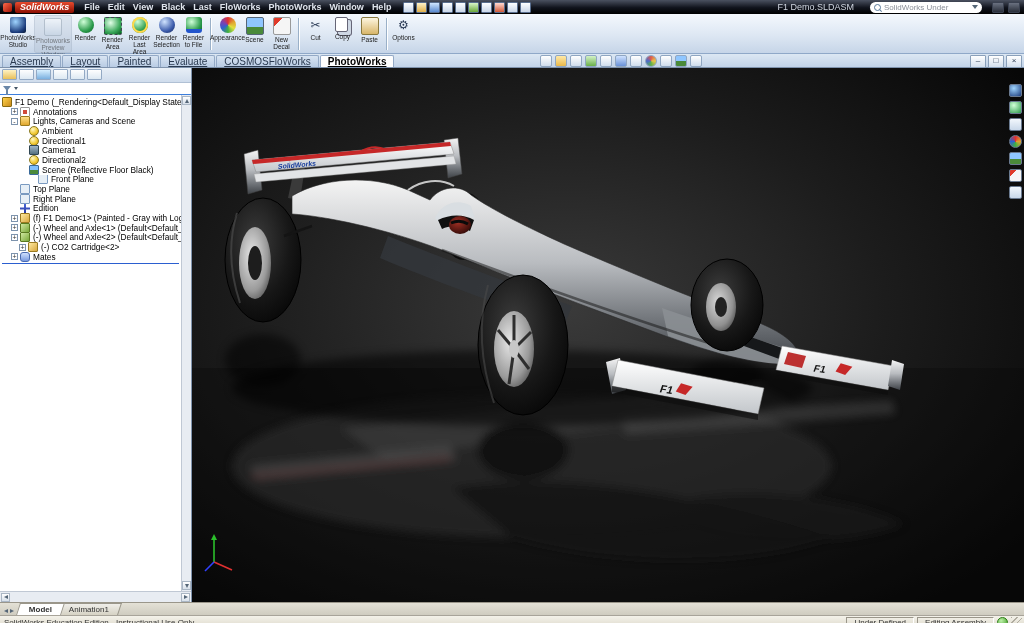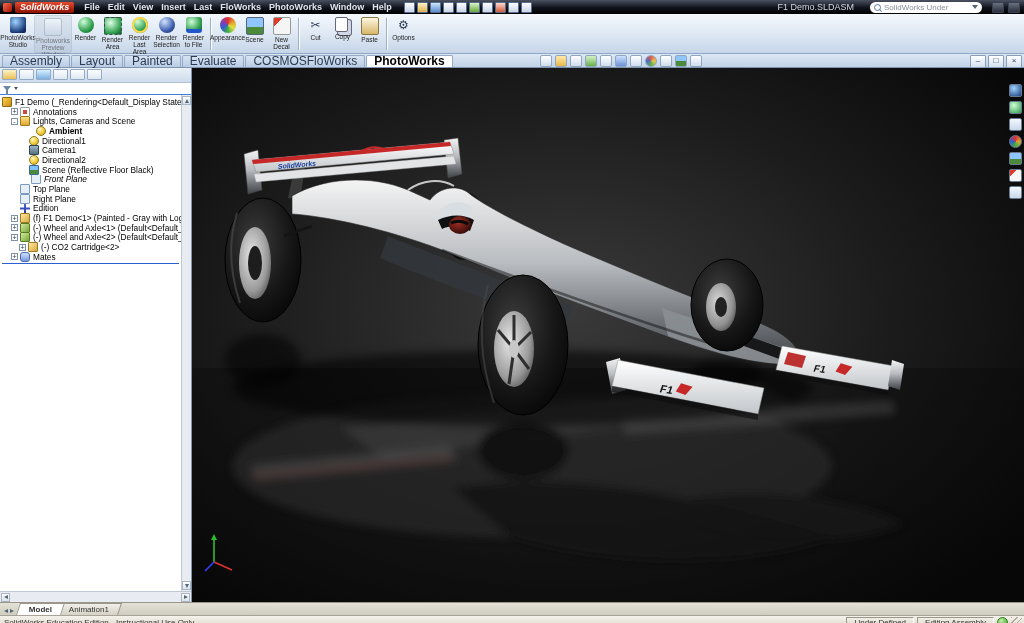--- a/index.html
+++ b/index.html
@@ -46,21 +46,21 @@
   .bic-appearance{background:conic-gradient(#e03030,#e0a030,#e0e040,#40b040,#3060d0,#8040b0,#e03030);border-radius:50%;}
   .bic-scene{background:linear-gradient(#8fc6ff 55%,#4a8a3a 55%);border:1px solid #567;}
   .bic-decal{background:linear-gradient(135deg,#e03a2a 28%,#f5f5f5 28%);border:1px solid #999;}
   .bic-copy{background:#fff;border:1px solid #667;width:11px;height:13px;box-shadow:3px 3px 0 #cfd8e4,3px 3px 0 1px #667;margin-right:3px;}
   .bic-paste{background:linear-gradient(#fdf6e0,#d8b66a);border:1px solid #8a7a40;}
   .bic-glyph{display:flex;align-items:center;justify-content:center;font-size:12px;color:#2a3a55;background:none;border:none;}
 
   
   .tabband{height:13px;background:linear-gradient(#dce7f3,#c2d3e8);border-bottom:1px solid #7f93ad;display:flex;align-items:flex-end;position:relative;}
   .ctabs{display:flex;margin-left:2px;}
-  .ctab{height:11px;line-height:11px;padding:0 7px;font-size:12px;color:#2a3a50;background:linear-gradient(#d8e4f2,#b9cce4);border:1px solid #93a9c6;border-bottom:none;border-radius:2px 2px 0 0;margin-right:1px;}
+  .ctab{height:11px;line-height:11px;padding:0 7px;font-size:10px;color:#2a3a50;background:linear-gradient(#d8e4f2,#b9cce4);border:1px solid #93a9c6;border-bottom:none;border-radius:2px 2px 0 0;margin-right:1px;text-decoration:underline;}
   .ctab.active{background:#fff;font-weight:bold;color:#000;}
   .headsup{position:absolute;left:540px;top:1px;display:flex;gap:3px;align-items:center;}
   .hic{width:10px;height:10px;border-radius:2px;border:1px solid #8fa6c2;background:linear-gradient(#fff,#cfdcec);}
   .hic:nth-child(2){background:linear-gradient(#ffe9a8,#e8b84a);}
   .hic:nth-child(4){background:linear-gradient(#d4f2c8,#6ab04a);}
   .hic:nth-child(6){background:linear-gradient(#cfe2ff,#6a92d8);}
   .hic:nth-child(8){background:conic-gradient(#e05a4a,#e8c84a,#5ab04a,#4a6ad0,#e05a4a);border-radius:50%;}
   .hic:nth-child(10){background:linear-gradient(#8fc6ff 55%,#4a8a3a 55%);}
   .docctl{position:absolute;right:2px;top:1px;display:flex;gap:2px;}
   .dc{width:14px;height:11px;border:1px solid #8aa0ba;background:linear-gradient(#ffffff,#d4e0ee);font-size:8px;line-height:9px;text-align:center;color:#2a3a50;border-radius:1px;}
@@ -134,21 +134,21 @@
 
 <div class="window" data-name="solidworks-window">
 
   <div class="titlebar" data-name="title-bar">
     <span class="app-icon" data-name="app-icon"></span>
     <span class="logo" data-name="solidworks-logo">SolidWorks</span>
     <span class="menus" data-name="menu-bar">
         <span class="menu" data-name="menu-file">File</span>
         <span class="menu" data-name="menu-edit">Edit</span>
         <span class="menu" data-name="menu-view">View</span>
-        <span class="menu" data-name="menu-insert">Insert</span>
+        <span class="menu" data-name="menu-insert">Black</span>
         <span class="menu" data-name="menu-tools">Last</span>
         <span class="menu" data-name="menu-floworks">FloWorks</span>
         <span class="menu" data-name="menu-photoworks">PhotoWorks</span>
         <span class="menu" data-name="menu-window">Window</span>
         <span class="menu" data-name="menu-help">Help</span>
       </span>
     <span class="std-icons" data-name="standard-toolbar">
         <span class="tic" data-name="new-icon"></span>
         <span class="tic" data-name="open-icon"></span>
         <span class="tic" data-name="save-icon"></span>
@@ -287,21 +287,21 @@
             <div class="trow" data-name="tree-item" style="padding-left: 11px;">
               <span class="exp" data-name="expand-toggle">+</span>
               <span class="ti ti-annotations" data-name="annotations-icon"></span>
               <span class="tlbl" data-name="tree-item-label">Annotations</span>
             </div>
             <div class="trow" data-name="tree-item" style="padding-left: 11px;">
               <span class="exp" data-name="expand-toggle">-</span>
               <span class="ti ti-lights-folder" data-name="lights-folder-icon"></span>
               <span class="tlbl" data-name="tree-item-label">Lights, Cameras and Scene</span>
             </div>
-            <div class="trow" data-name="tree-item" style="padding-left: 27px; font-weight: bold;">
+            <div class="trow" data-name="tree-item" style="padding-left: 20px;">
               <span class="exp empty" data-name="expand-spacer"></span>
               <span class="ti ti-bulb" data-name="bulb-icon"></span>
               <span class="tlbl" data-name="tree-item-label">Ambient</span>
             </div>
             <div class="trow" data-name="tree-item" style="padding-left: 20px;">
               <span class="exp empty" data-name="expand-spacer"></span>
               <span class="ti ti-bulb" data-name="bulb-icon"></span>
               <span class="tlbl" data-name="tree-item-label">Directional1</span>
             </div>
             <div class="trow" data-name="tree-item" style="padding-left: 20px;">
@@ -312,21 +312,21 @@
             <div class="trow" data-name="tree-item" style="padding-left: 20px;">
               <span class="exp empty" data-name="expand-spacer"></span>
               <span class="ti ti-bulb" data-name="bulb-icon"></span>
               <span class="tlbl" data-name="tree-item-label">Directional2</span>
             </div>
             <div class="trow" data-name="tree-item" style="padding-left: 20px;">
               <span class="exp empty" data-name="expand-spacer"></span>
               <span class="ti ti-scene" data-name="scene-icon"></span>
               <span class="tlbl" data-name="tree-item-label">Scene (Reflective Floor Black)</span>
             </div>
-            <div class="trow" data-name="tree-item" style="padding-left: 22px; font-style: italic;">
+            <div class="trow" data-name="tree-item" style="padding-left: 29px;">
               <span class="exp empty" data-name="expand-spacer"></span>
               <span class="ti ti-plane" data-name="plane-icon"></span>
               <span class="tlbl" data-name="tree-item-label">Front Plane</span>
             </div>
             <div class="trow" data-name="tree-item" style="padding-left: 11px;">
               <span class="exp empty" data-name="expand-spacer"></span>
               <span class="ti ti-plane" data-name="plane-icon"></span>
               <span class="tlbl" data-name="tree-item-label">Top Plane</span>
             </div>
             <div class="trow" data-name="tree-item" style="padding-left: 11px;">

